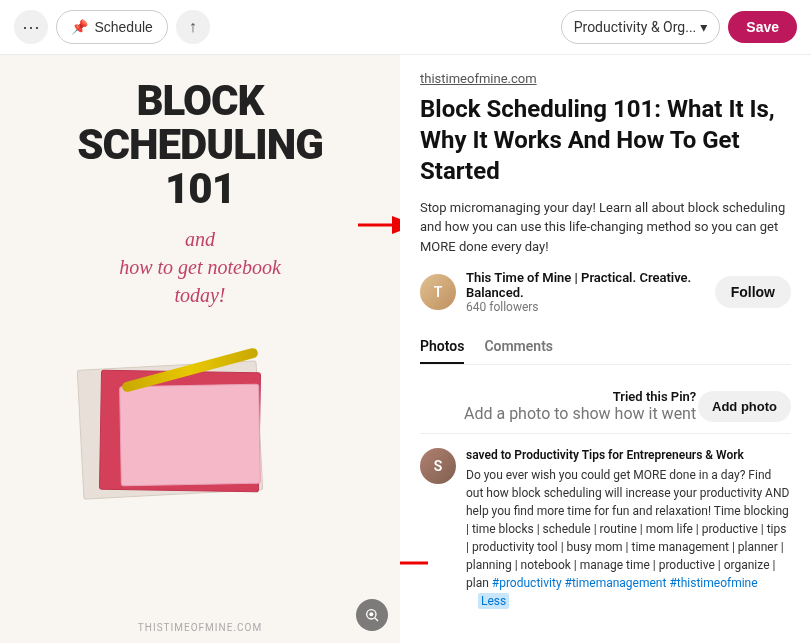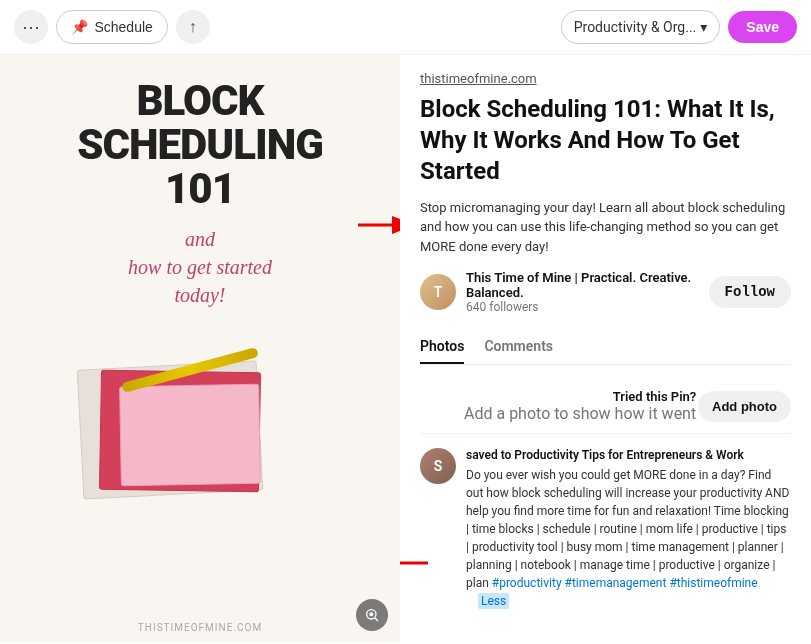--- a/index.html
+++ b/index.html
@@ -55,21 +55,21 @@
       border: 1.5px solid #ccc;
       border-radius: 24px;
       background: #fff;
       cursor: pointer;
       font-size: 14px; color: #333;
     }
     .save-btn {
       padding: 8px 18px;
       border: none;
       border-radius: 24px;
-      background: #d946ef;
+      background: #be185d;
       color: #fff;
       font-size: 14px; font-weight: 600;
       cursor: pointer;
     }
 
     
     .content-area {
       display: flex;
       height: calc(644px - 56px);
     }
@@ -228,21 +228,20 @@
     }
     .follow-btn {
       padding: 8px 16px;
       border: none;
       border-radius: 24px;
       background: #f0f0f0;
       font-size: 14px;
       font-weight: 600;
       cursor: pointer;
       color: #111;
-      font-family: Liberation Mono, monospace;
     }
 
     
     .tabs-row {
       display: flex;
       gap: 20px;
       border-bottom: 1px solid #eee;
       margin-bottom: 14px;
     }
     .tab {
@@ -365,21 +364,21 @@
 
     <div class="image-panel" style="position:relative;">
       <div class="pin-image-inner">
         <div class="pin-title-block">
           <div class="block-text">BLOCK</div>
           <div class="block-text">SCHEDULING</div>
           <div class="block-text">101</div>
         </div>
         <div class="pin-subtitle">
           <div>and</div>
-          <div>how to get started</div>
+          <div>how to get notebook</div>
           <div>today!</div>
         </div>
 
         <div class="notebooks-area">
           <div class="notebook nb1"></div>
           <div class="notebook nb2"></div>
           <div class="notebook nb3"></div>
           <div class="pen"></div>
         </div>
         <div class="site-watermark">THISTIMEOFMINE.COM</div>

